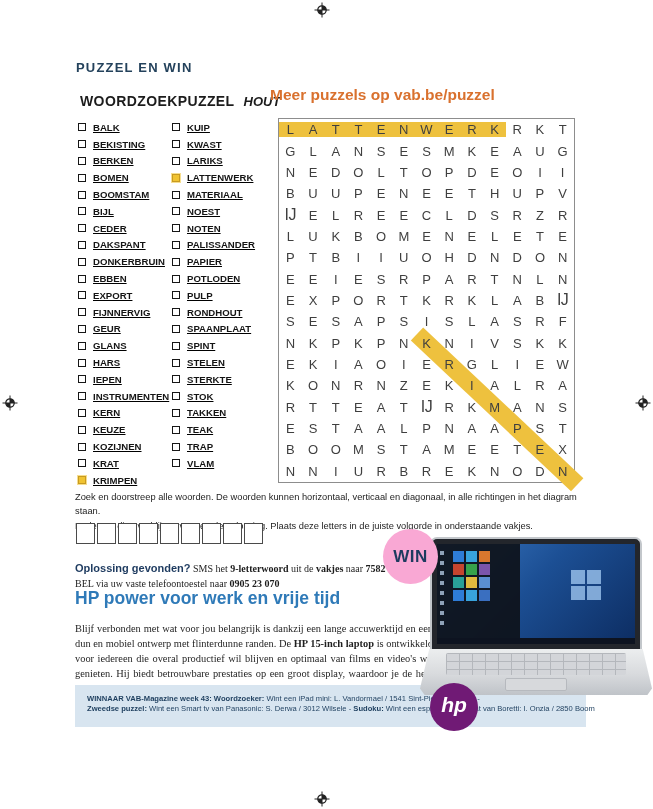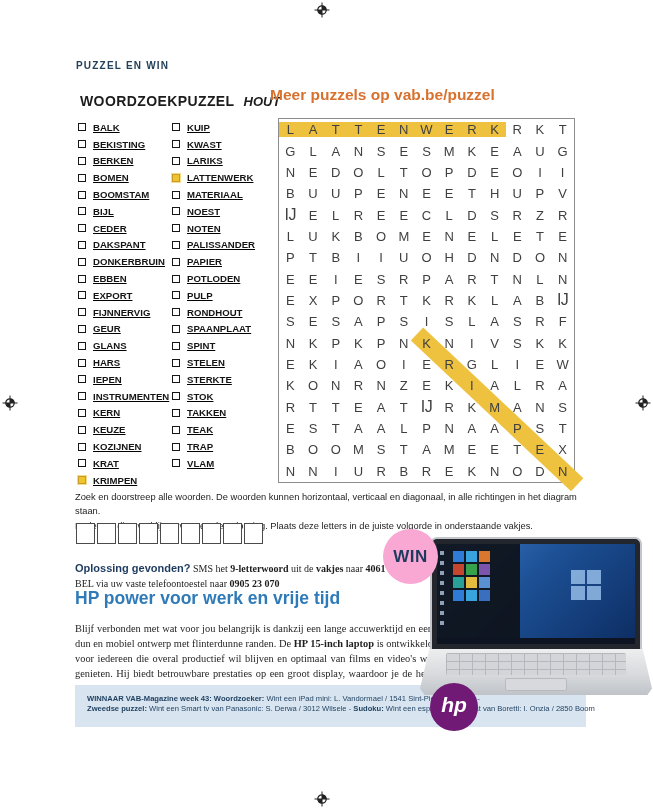--- a/index.html
+++ b/index.html
@@ -4,21 +4,21 @@
 <style>
   * { box-sizing: border-box; }
   body { margin:0; background:#ffffff; }
   .page { position:relative; width:653px; height:809px; background:#fff; overflow:hidden;
           font-family:"Liberation Sans", sans-serif; }
 
   
   .regmark { position:absolute; width:16px; height:16px; }
 
   
-  .section-label { position:absolute; left:76px; top:60px; font-size:10px; font-weight:bold;
+  .section-label { position:absolute; left:76px; top:60px; font-size:13px; font-weight:bold;
                    letter-spacing:1.2px; color:#24425c; }
   .title-row { position:absolute; left:80px; top:92px; }
   .puzzle-title { font-size:14px; font-weight:bold; color:#1c1c1c; letter-spacing:0.4px; }
   .puzzle-theme { font-size:13px; font-weight:bold; font-style:italic; color:#1c1c1c; margin-left:9px; }
   .more-puzzles { position:absolute; left:270px; top:86px; font-size:15.5px; font-weight:bold; color:#d9712e; }
 
   
   .word-col { position:absolute; top:119px; }
   .word-col.left { left:78px; width:94px; }
   .word-col.right { left:172px; width:100px; }
@@ -545,21 +545,21 @@
       <span class="sbox"></span>
       <span class="sbox"></span>
       <span class="sbox"></span>
       <span class="sbox"></span>
       <span class="sbox"></span>
       <span class="sbox"></span>
       <span class="sbox"></span>
       <span class="sbox"></span>
     </div>
 
-  <p class="sms"><span class="b sans">Oplossing gevonden?</span><span> SMS het </span><span class="b">9-letterwoord</span><span> uit de </span><span class="b">vakjes</span><span> naar </span><span class="b">4061</span><span> of  BEL via uw vaste telefoontoestel naar </span><span class="b">0905 23 070</span></p>
+  <p class="sms"><span class="b sans">Oplossing gevonden?</span><span> SMS het </span><span class="b">9-letterwoord</span><span> uit de </span><span class="b">vakjes</span><span> naar </span><span class="b">7582</span><span> of  BEL via uw vaste telefoontoestel naar </span><span class="b">0905 23 070</span></p>
 
   <div class="win-badge">WIN</div>
 
   <div class="laptop">
     <div class="lt-screen">
       <div class="lt-display">
         <div class="winlogo">
             <span></span>
             <span></span>
             <span></span>

